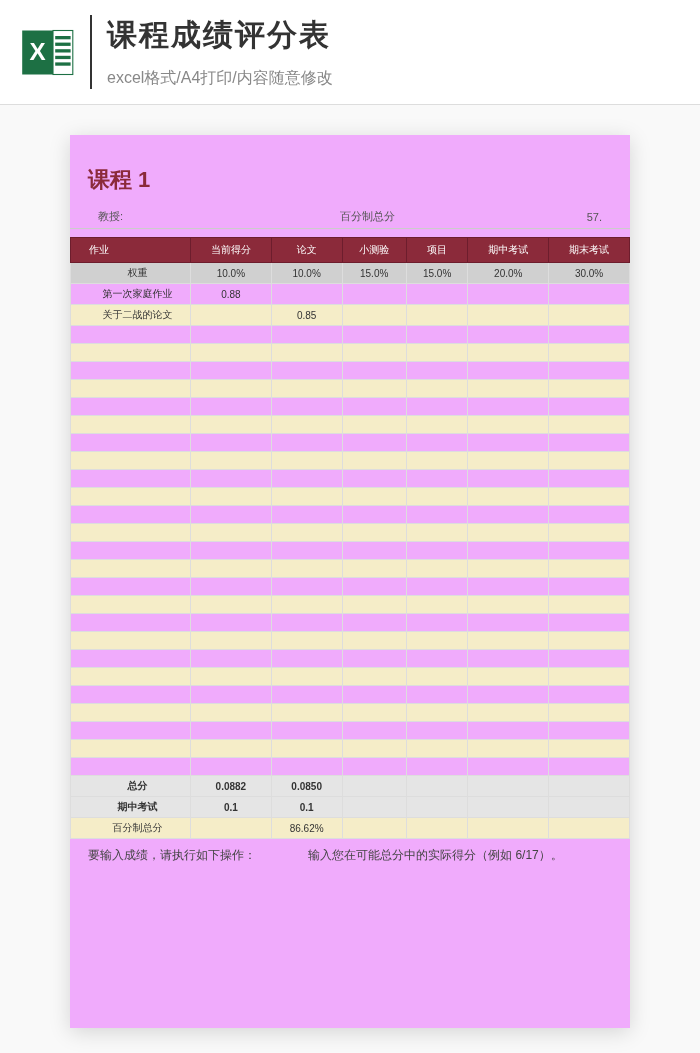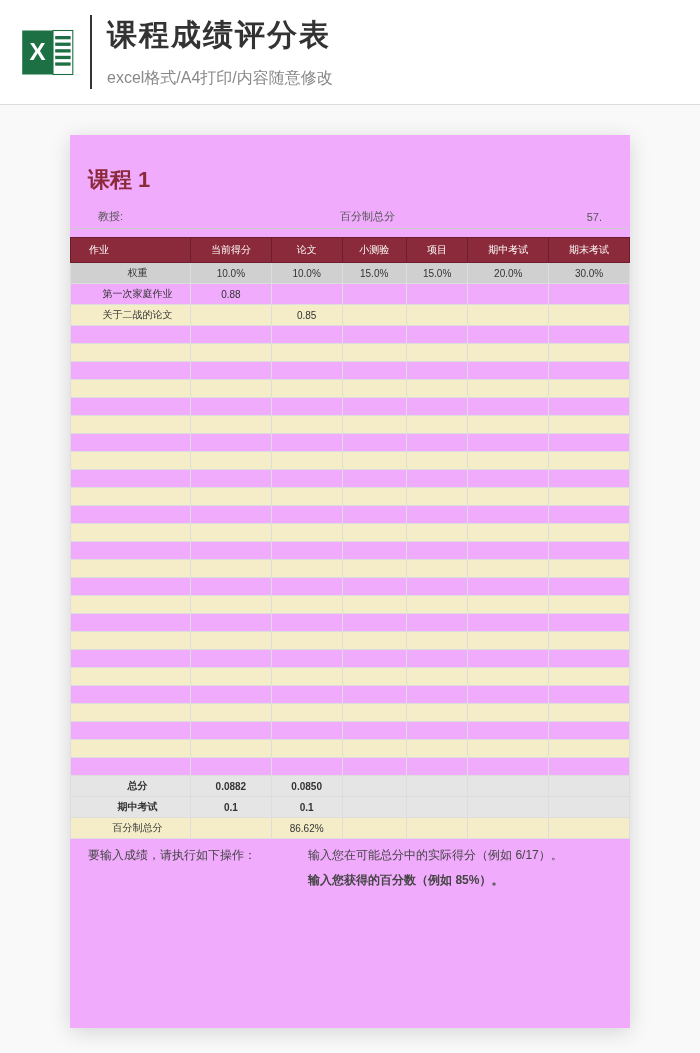--- a/index.html
+++ b/index.html
@@ -418,16 +418,15 @@
           </tr>
         </tbody>
     </table>
 
     <div class="instructions">
       <div class="l">要输入成绩，请执行如下操作：</div>
       <div class="r">输入您在可能总分中的实际得分（例如 6/17）。</div>
     </div>
     <div class="instructions">
       <div class="l"></div>
-      <div class="r bold">输入您获得的百分数（例如 85%）。</div>
     </div>
   </div>
 </div>
 
 </body></html>

